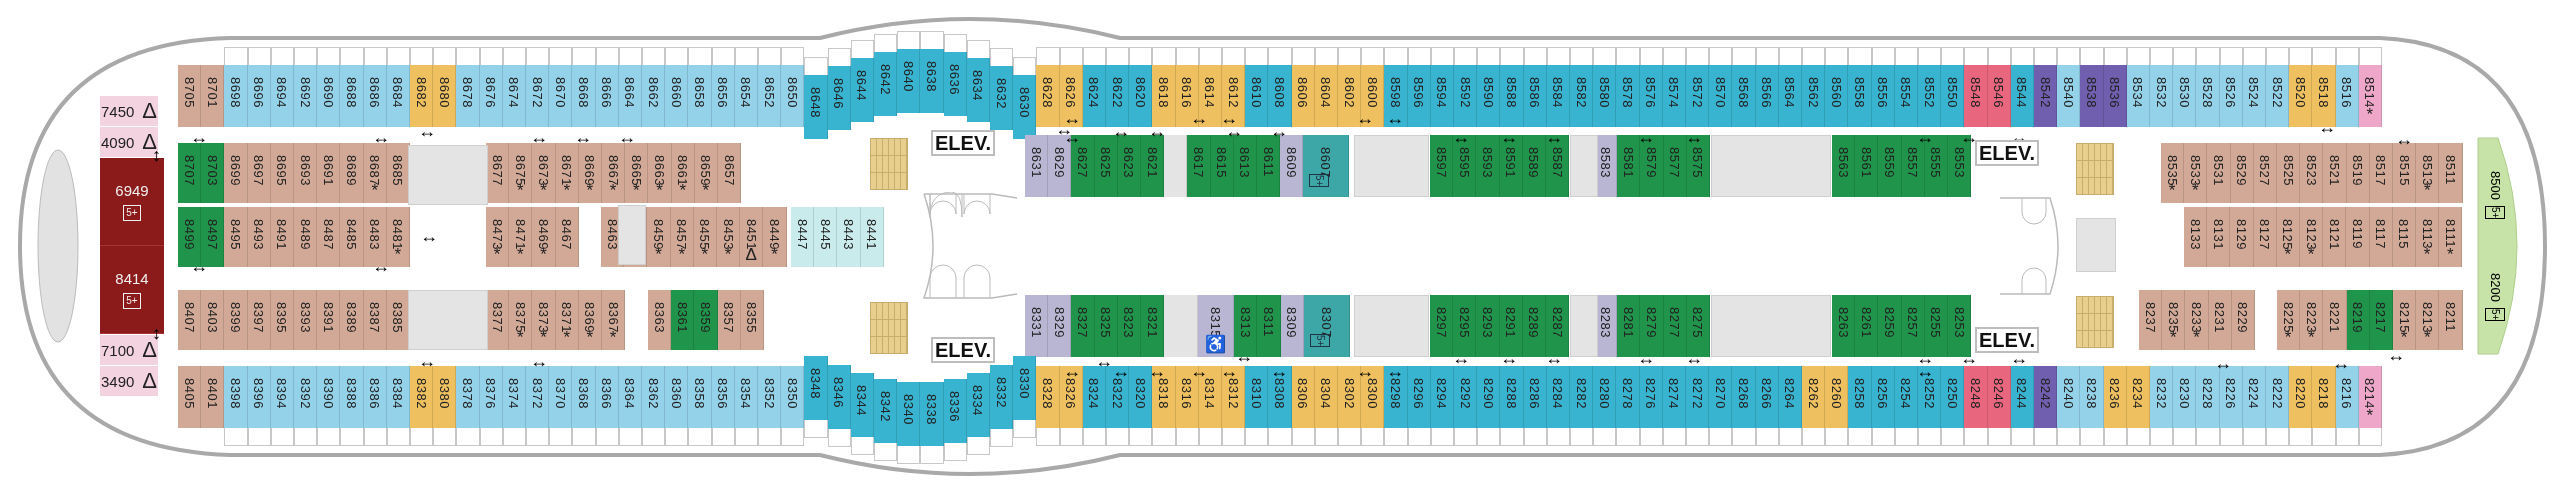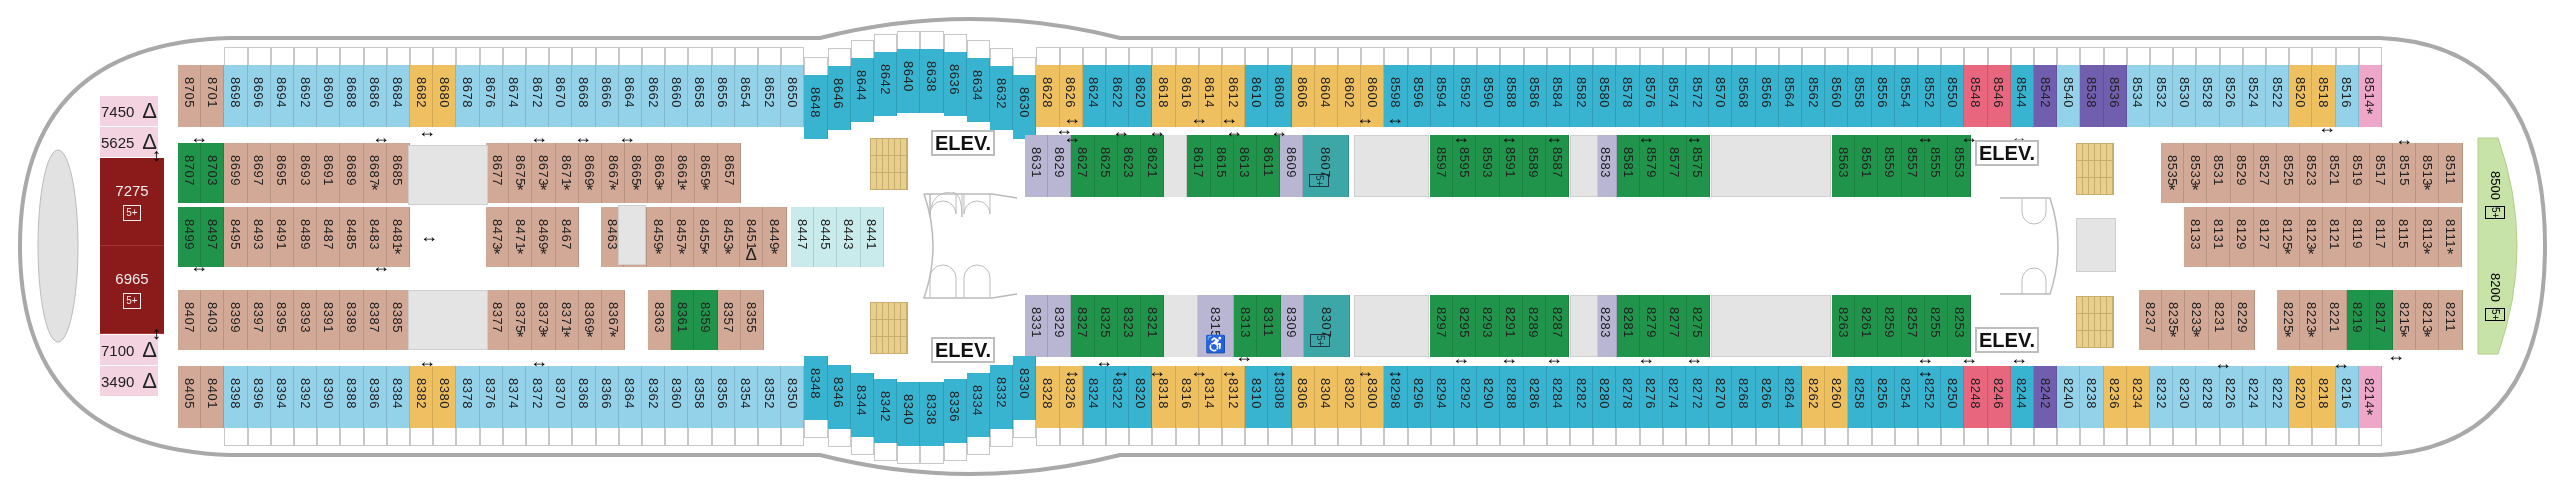--- a/index.html
+++ b/index.html
@@ -1412,29 +1412,29 @@
     <path d="M0,2 L50,2 Q66,50 50,98 L0,98" fill="none" stroke="#bbb" stroke-width="1.5"></path>
     <path d="M22,2 v14 a12 12 0 0 0 24 0 v-14" fill="none" stroke="#bbb"></path>
     <path d="M22,98 v-14 a12 12 0 0 1 24 0 v14" fill="none" stroke="#bbb"></path>
   </svg>
 
   <div class="fwd-label" style="left:100px;top:96px;width:58px;height:30px;background:#f2d3df;justify-content:center;">
     <span>7450</span>
     <span class="tri">Δ</span>
   </div>
   <div class="fwd-label" style="left:100px;top:127px;width:58px;height:30px;background:#f2d3df;justify-content:center;">
-    <span>5625</span>
+    <span>4090</span>
     <span class="tri">Δ</span>
   </div>
   <div class="suite-big" style="left:100px;top:158px;width:64px;height:88px;">
-    <span>7275</span>
+    <span>6949</span>
     <span class="badge">5+</span>
   </div>
   <div class="suite-big" style="left:100px;top:246px;width:64px;height:88px;">
-    <span>6965</span>
+    <span>8414</span>
     <span class="badge">5+</span>
   </div>
   <div class="fwd-label" style="left:100px;top:335px;width:58px;height:30px;background:#f2d3df;justify-content:center;">
     <span>7100</span>
     <span class="tri">Δ</span>
   </div>
   <div class="fwd-label" style="left:100px;top:366px;width:58px;height:30px;background:#f2d3df;justify-content:center;">
     <span>3490</span>
     <span class="tri">Δ</span>
   </div>

